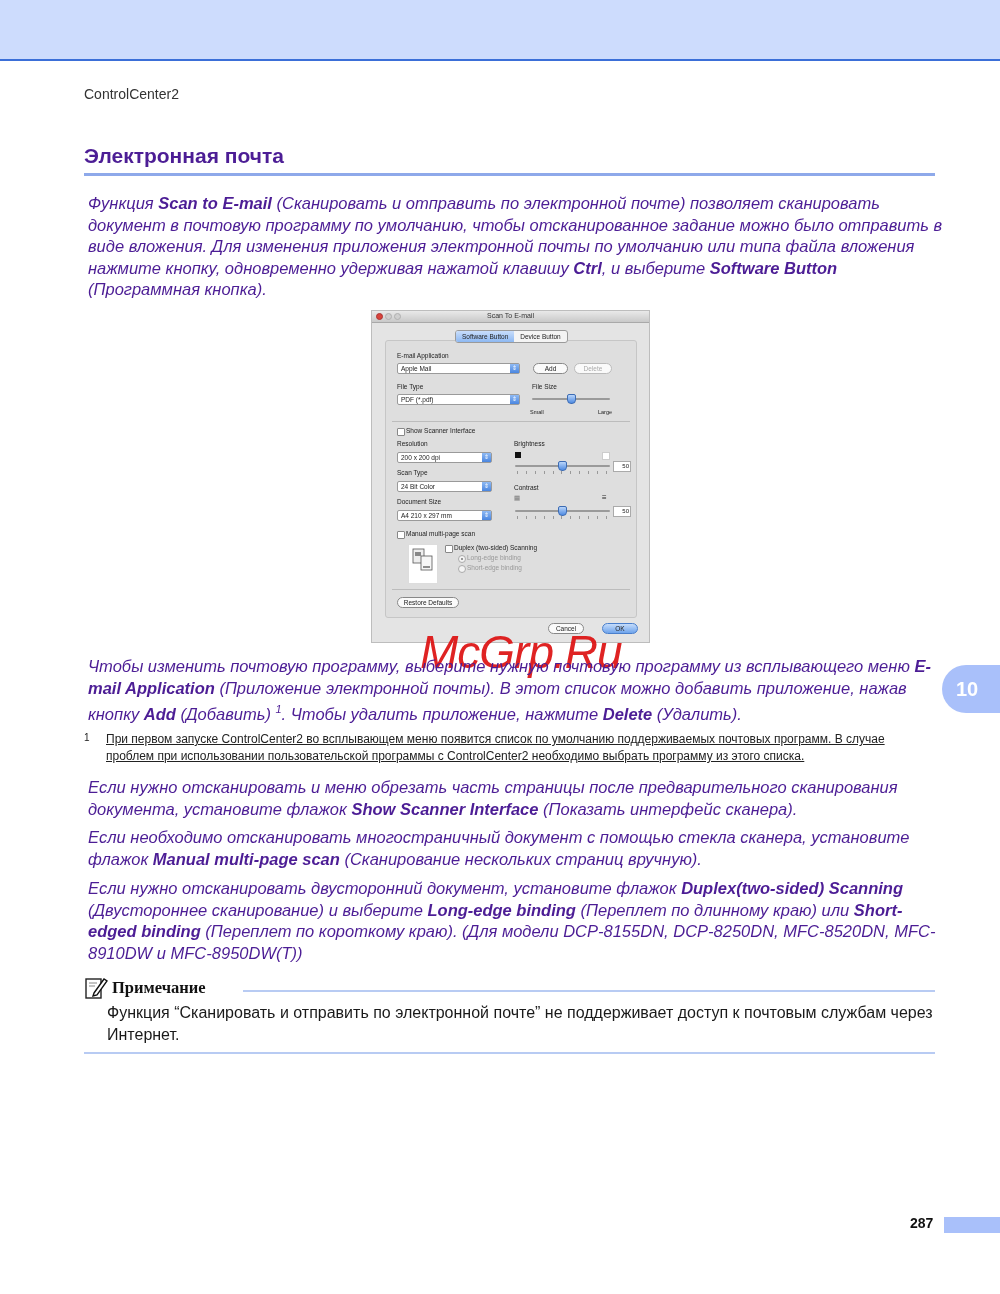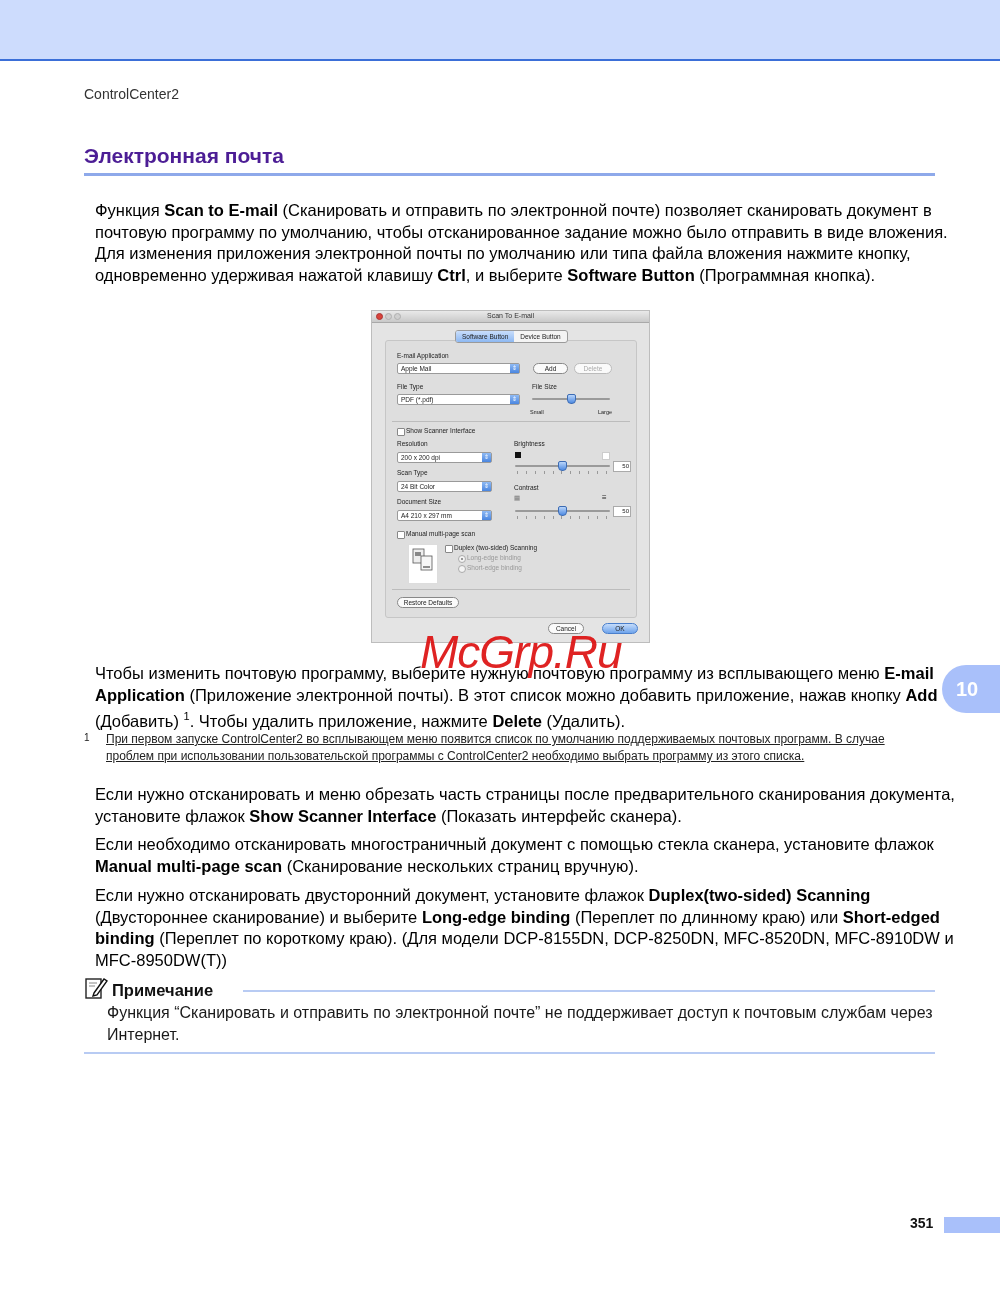--- a/index.html
+++ b/index.html
@@ -4,21 +4,21 @@
 <style>
   html, body { margin: 0; padding: 0; }
   body {
     width: 1000px; height: 1294px; position: relative; overflow: hidden;
     background: #ffffff; font-family: "Liberation Sans", sans-serif; color: #1a1a1a;
   }
   .top-band { position: absolute; left: 0; top: 0; width: 1000px; height: 59px; background: #cddcfd; border-bottom: 2px solid #3b6fd8; }
   .running-header { position: absolute; left: 84px; top: 86px; font-size: 14px; color: #333; text-align: right; }
   .section-title { position: absolute; left: 84px; top: 144px; font-size: 21px; font-weight: bold; color: #4c1d95; margin: 0; }
   .title-rule { position: absolute; left: 84px; top: 173px; width: 851px; height: 3px; background: #8ea9ea; }
-  .para { position: absolute; left: 84px; width: 860px; font-size: 16.5px; line-height: 21.5px; margin: 11px; color: #000000; }
+  .para { position: absolute; left: 84px; width: 860px; font-size: 16.5px; line-height: 21.5px; margin: 4px; color: #4c1d95; font-style: italic; }
   .para b { font-weight: bold; }
   .fn { position: absolute; left: 84px; top: 731px; width: 840px; font-size: 12px; line-height: 17px; color: #222; }
   .fn .num { position: absolute; left: 0; top: -2px; font-size: 10px; }
   .fn .txt { margin-left: 22px; display: block; text-decoration: underline; }
   sup { font-size: 11px; }
 
   
   .dialog { position: absolute; left: 371px; top: 310px; width: 277px; height: 331px; background: #e4e4e4; border: 1px solid #bdbdbd; font-size: 7px; color: #222; }
   .dlg-titlebar { height: 11px; background: linear-gradient(#e9e9e9, #c9c9c9); border-bottom: 1px solid #a9a9a9; position: relative; }
   .dlg-title { position: absolute; left: 0; right: 0; top: 1px; text-align: center; font-size: 7px; color: #333; }
@@ -47,21 +47,21 @@
   .radio.checked::after { content: ""; position: absolute; left: 2px; top: 2px; width: 2px; height: 2px; border-radius: 50%; background: #777; }
   .dim { color: #999; }
   .sq-black { position: absolute; width: 6px; height: 6px; background: #111; }
   .sq-white { position: absolute; width: 6px; height: 6px; background: #fff; border: 1px solid #ccc; }
   .preview { position: absolute; left: 35px; top: 232px; width: 28px; height: 38px; background: #fff; border: 1px solid #ddd; }
 
   .watermark { position: absolute; left: 420px; top: 625px; font-size: 46px; font-style: italic; color: #d11; letter-spacing: -1px; opacity: 0.92; }
 
   .chapter-tab { position: absolute; left: 942px; top: 665px; width: 58px; height: 48px; background: #a9c0fa; border-radius: 24px 0 0 24px; color: #fff; font-weight: bold; font-size: 20px; line-height: 48px; padding-left: 14px; box-sizing: border-box; }
 
-  .note-head { position: absolute; left: 84px; top: 976px; display: flex; align-items: flex-end; }
+  .note-head { position: absolute; left: 84px; top: 976px; display: flex; align-items: center; font-family: Liberation Serif, serif; }
   .note-icon { width: 24px; height: 24px; margin-right: 4px; }
   .note-title { font-weight: bold; font-size: 16.5px; color: #111; }
   .note-rule-top { position: absolute; left: 243px; top: 990px; width: 692px; height: 2px; background: #b8cbf3; }
   .note-text { position: absolute; left: 107px; top: 1002px; width: 830px; font-size: 16px; line-height: 21.5px; color: #1a1a1a; }
   .note-rule-bottom { position: absolute; left: 84px; top: 1052px; width: 851px; height: 2px; background: #b8cbf3; }
 
   .page-num { position: absolute; left: 910px; top: 1215px; font-weight: bold; font-size: 14px; color: #111; }
   .page-bar { position: absolute; left: 944px; top: 1217px; width: 56px; height: 16px; background: #a9c0fa; }
 </style>
 </head>
@@ -198,14 +198,14 @@
     <line x1="5" y1="7" x2="13" y2="7" stroke="#888" stroke-width="1"></line>
     <line x1="5" y1="10" x2="11" y2="10" stroke="#888" stroke-width="1"></line>
     <path d="M10 17 L20 3 L23 5 L13 19 L9 20 Z" fill="#fff" stroke="#111" stroke-width="1.4"></path>
   </svg>
   <span class="note-title">Примечание</span>
 </div>
 <div class="note-rule-top"></div>
 <div class="note-text">Функция “Сканировать и отправить по электронной почте” не поддерживает доступ к почтовым службам через Интернет.</div>
 <div class="note-rule-bottom"></div>
 
-<div class="page-num">351</div>
+<div class="page-num">287</div>
 <div class="page-bar"></div>
 
 </body></html>

